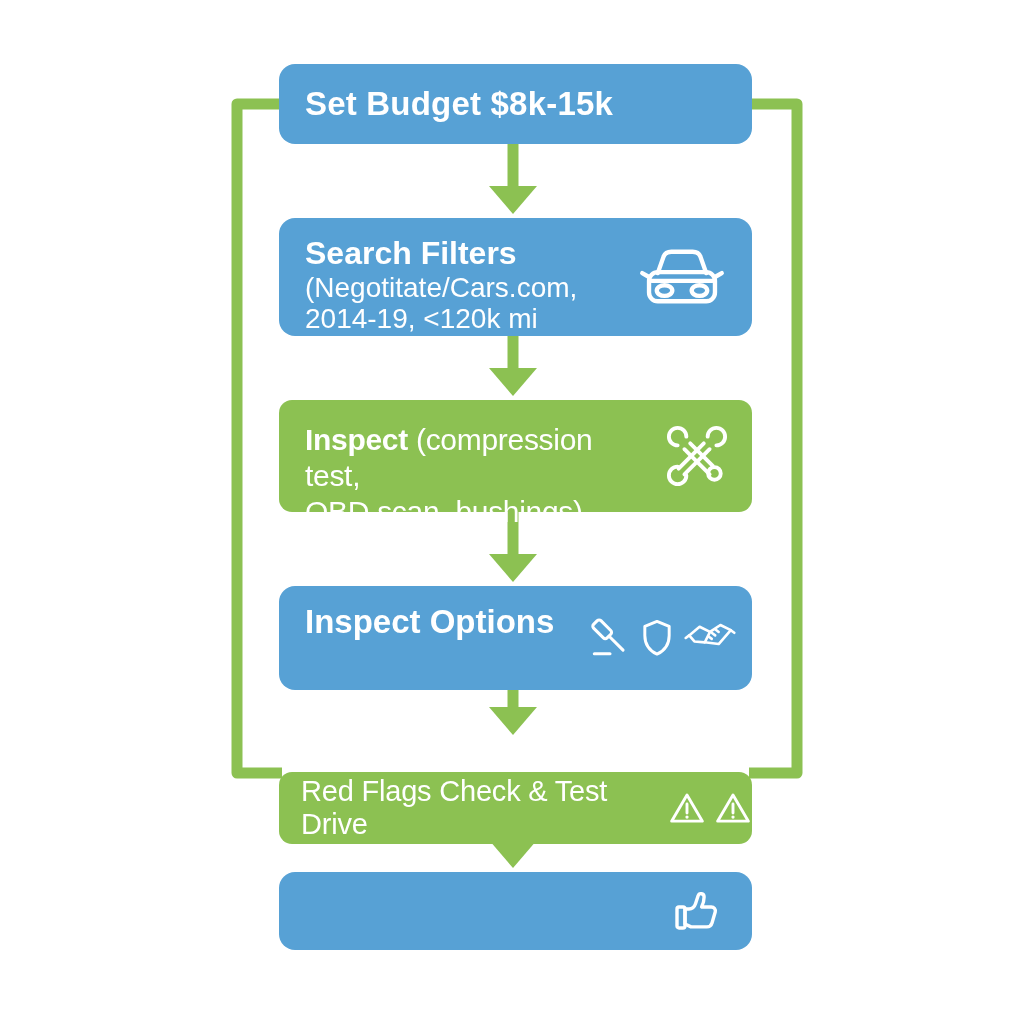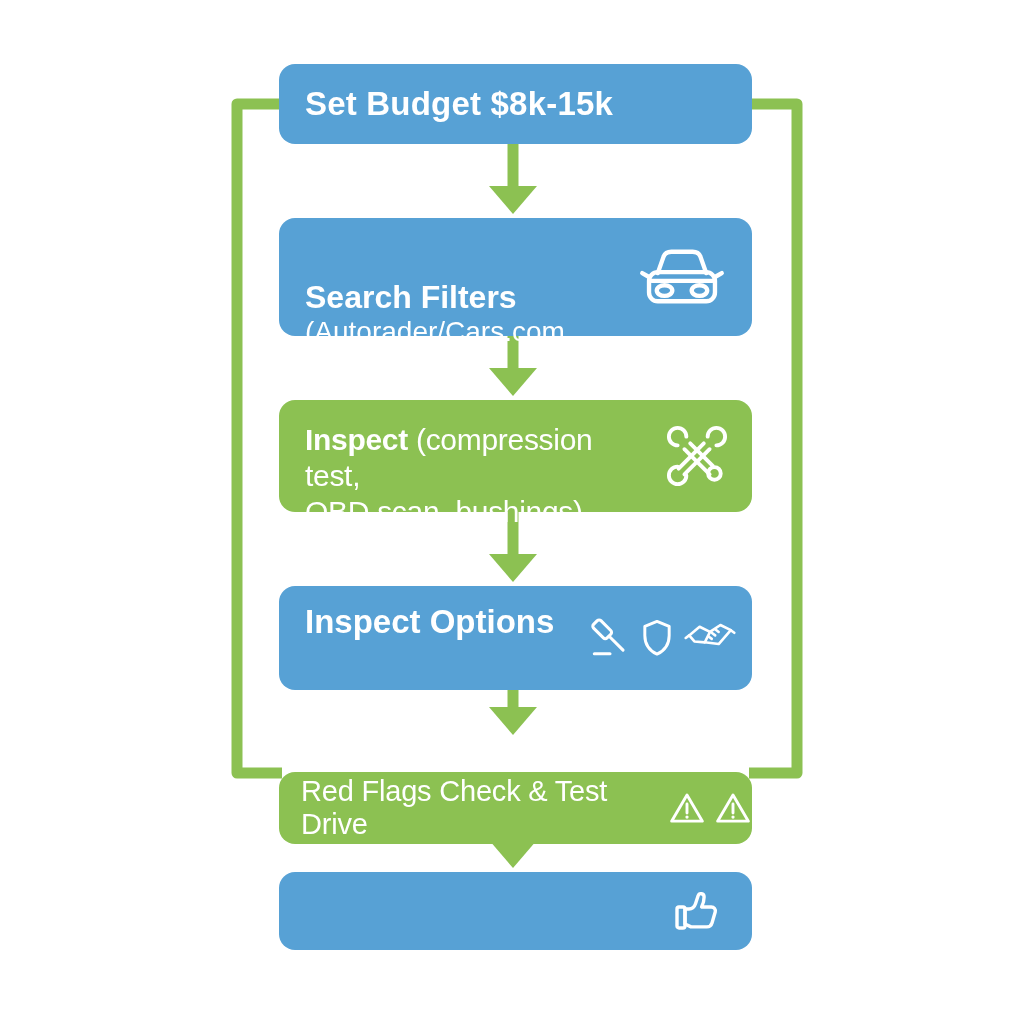--- a/index.html
+++ b/index.html
@@ -6,28 +6,28 @@
     --background:#ffffff; --blue:#57A1D5; --green:#8CC152; --text:#ffffff;
   }
   html,body{margin:0;padding:0;}
   body{background:#f6f8f9;font-family:"Liberation Sans",sans-serif;}
   .canvas{position:relative;width:1024px;height:1024px;background:var(--background);overflow:hidden;}
   .connectors{position:absolute;left:0;top:0;}
   .cl{fill:none;stroke:var(--green);stroke-width:11;stroke-linejoin:round;}
   .cf{fill:var(--green);stroke:none;}
   .node{position:absolute;left:279px;width:473px;border-radius:16px;color:var(--text);box-sizing:border-box;}
   .blue{background:var(--blue);}
-  .green{background:var(--green);}
+  .green{background:var(--green);border-radius:13px;}
   .t-bold{font-weight:700;}
   .flexcenter{display:flex;align-items:center;}
   
   .n1{top:64px;height:80px;padding-left:26px;font-size:33px;font-weight:700;letter-spacing:.2px;text-align:right;}
   
   .n2{top:218px;height:118px;padding:17px 110px 0 26px;}
-  .n2 .title{font-size:32px;line-height:37px;font-weight:700;margin-top:44px;}
+  .n2 .title{font-size:32px;line-height:37px;font-weight:700;}
   .n2 .sub{font-size:28px;line-height:31px;font-weight:400;}
   
   .n3{top:400px;height:112px;padding:22px 100px 0 26px;font-size:30px;line-height:36px;letter-spacing:-0.3px;}
   
   .n4{top:586px;height:104px;padding:17px 150px 0 26px;}
   .n4 .title{font-size:33px;line-height:38px;font-weight:700;}
   .n4 .sub{font-size:29px;line-height:34px;font-weight:400;padding-left:6px;}
   
   .n5{top:737px;height:72px;padding-left:22px;font-size:29px;letter-spacing:-0.2px;gap:12px;margin-top:35px;}
   .n5 .warn-group{display:flex;gap:8px;margin-left:4px;}
@@ -67,21 +67,22 @@
       <path class="cf" d="M489 840 h48 l-24 28 z"></path>
     </g>
   </svg>
 
   <div class="node blue n1 flexcenter">
     <span>Set Budget $8k-15k</span>
   </div>
 
   <div class="node blue n2">
     <div class="title">Search Filters</div>
-    <div class="sub">(Autorader/Cars.com,</div>
+    <div class="sub">(Negotitate/Cars.com,</div>
+    <div class="sub">2014-19, &lt;120k mi</div>
     <span class="side-icon ic">
       <svg width="92" height="64" viewBox="0 0 92 66" fill="none" stroke="currentColor" stroke-width="4.5" stroke-linecap="round" stroke-linejoin="round">
         <path d="M21 29 L27 12 Q29 7 35 7 L57 7 Q63 7 65 12 L71 29"></path>
         <rect x="12" y="28" width="68" height="30" rx="9"></rect>
         <line x1="15" y1="37" x2="77" y2="37"></line>
         <path d="M12 33 L5 29"></path>
         <path d="M80 33 L87 29"></path>
         <ellipse cx="28" cy="47" rx="8" ry="5.5"></ellipse>
         <ellipse cx="64" cy="47" rx="8" ry="5.5"></ellipse>
       </svg>

